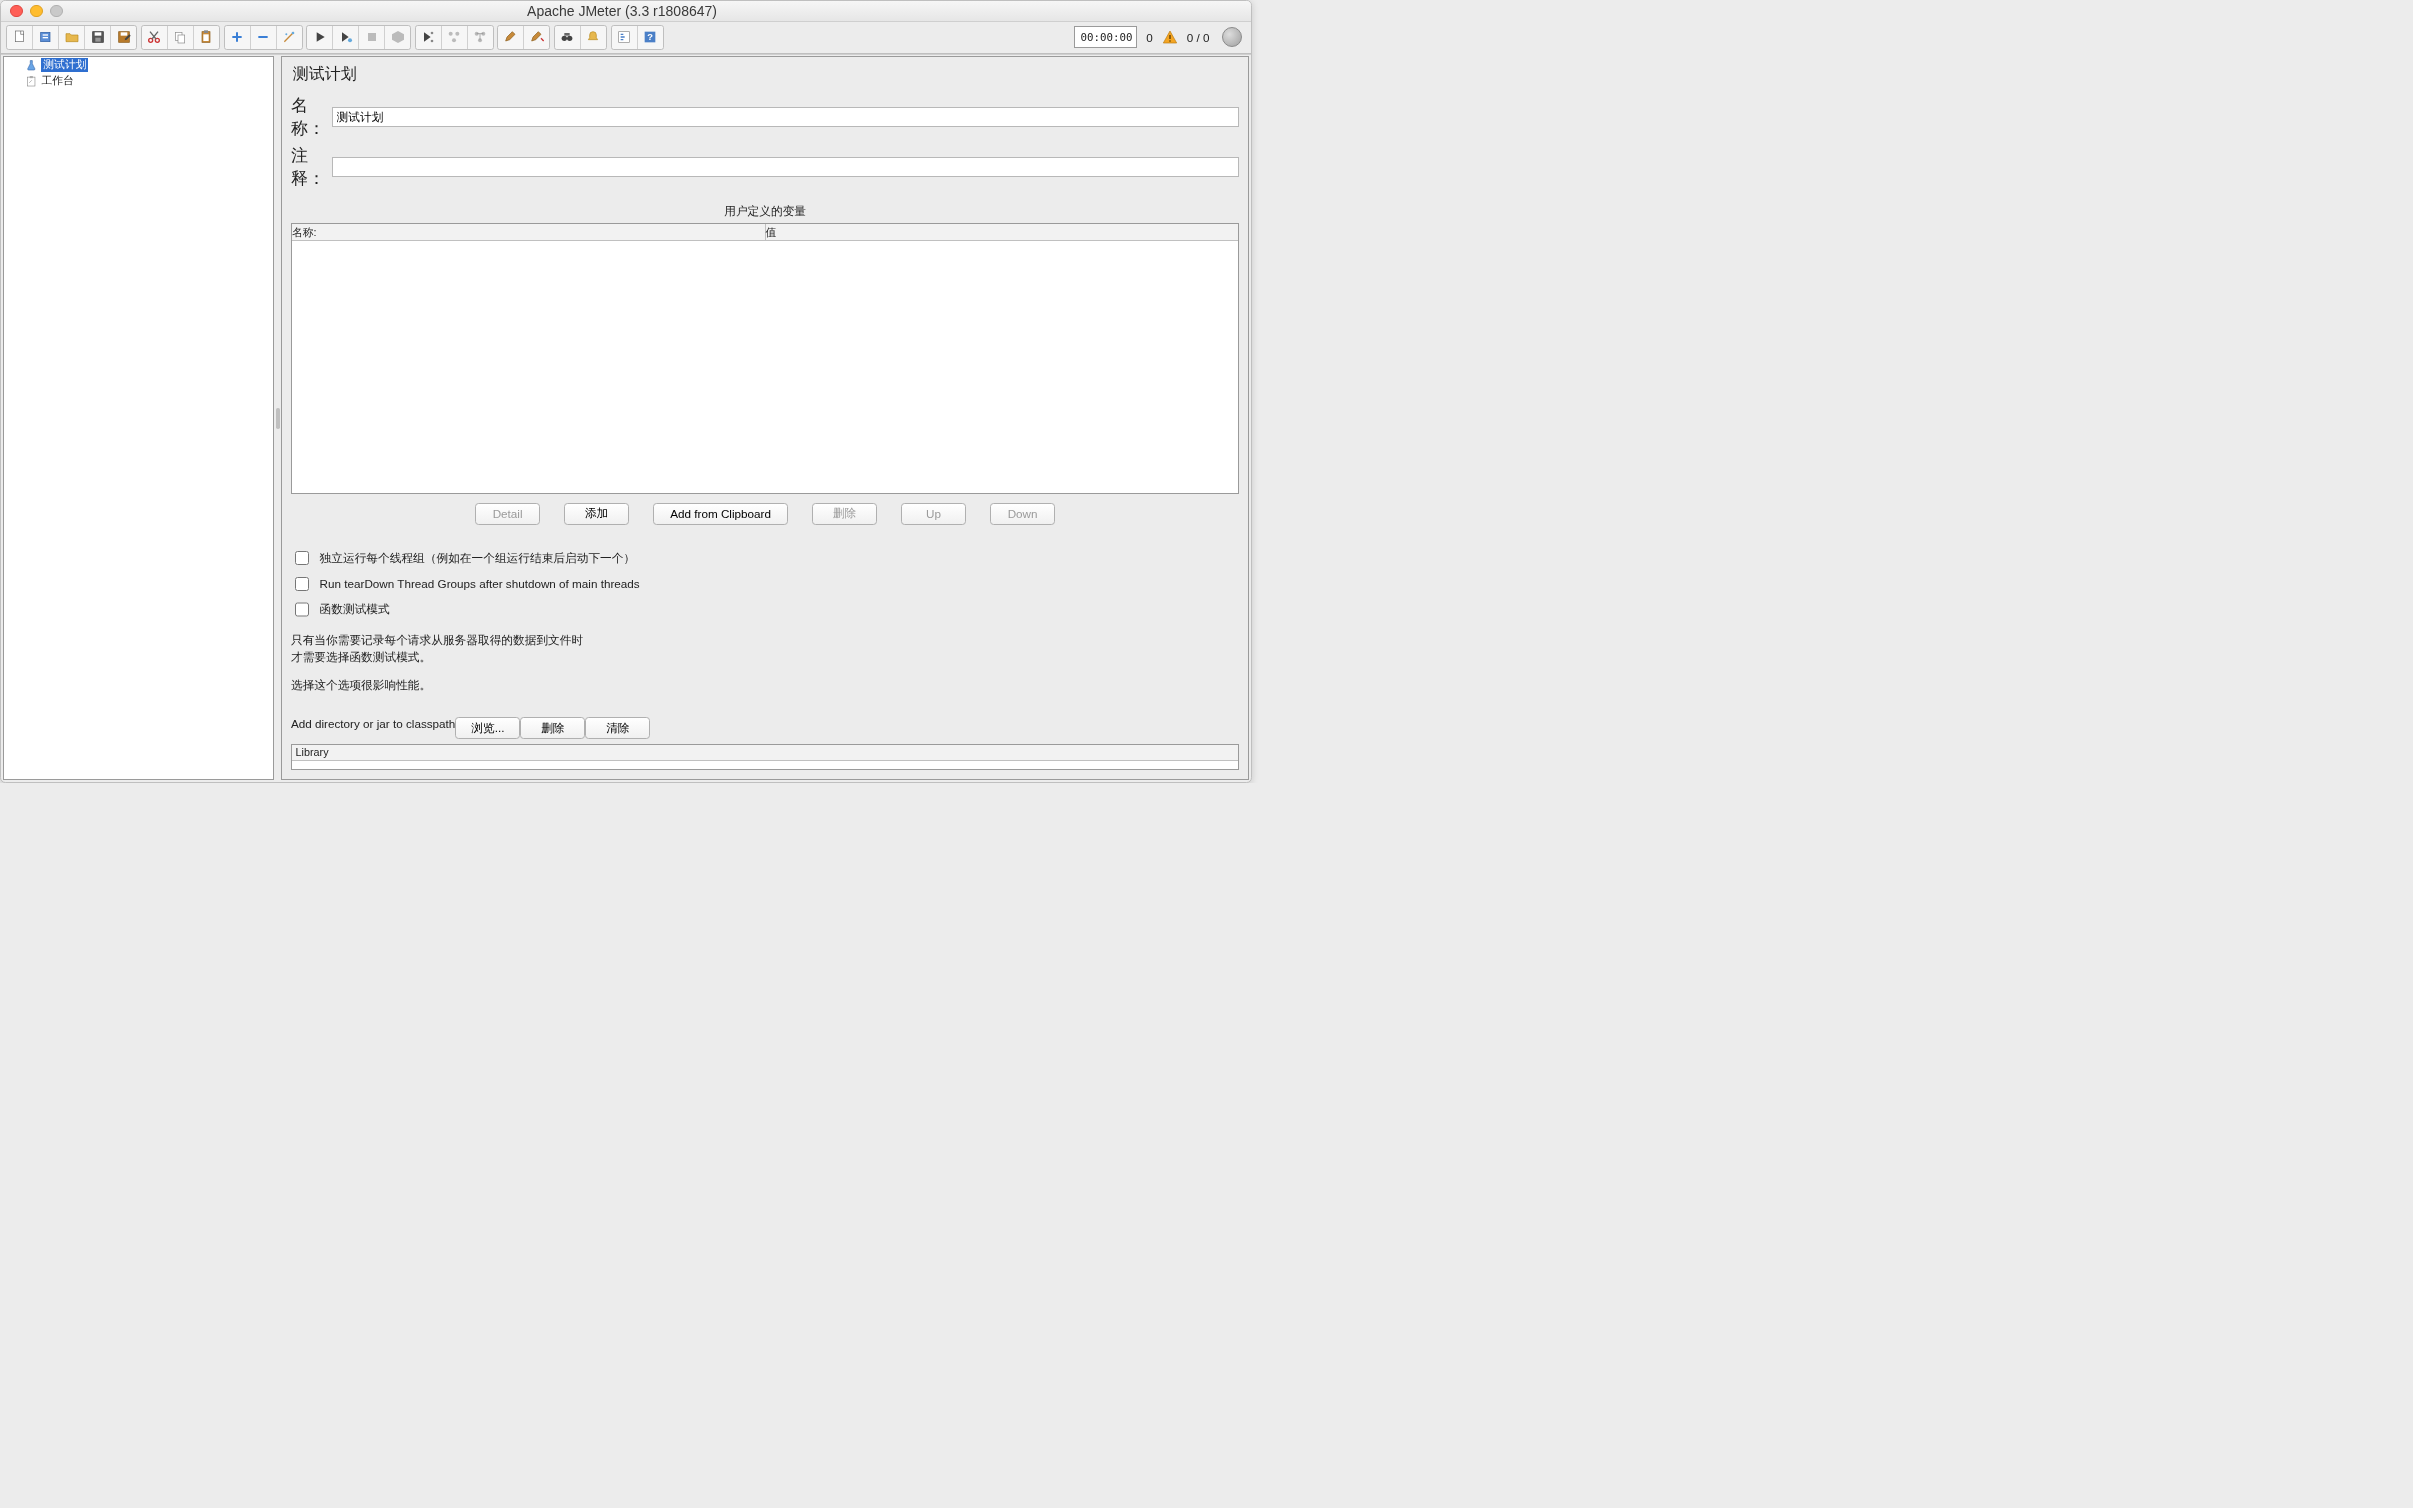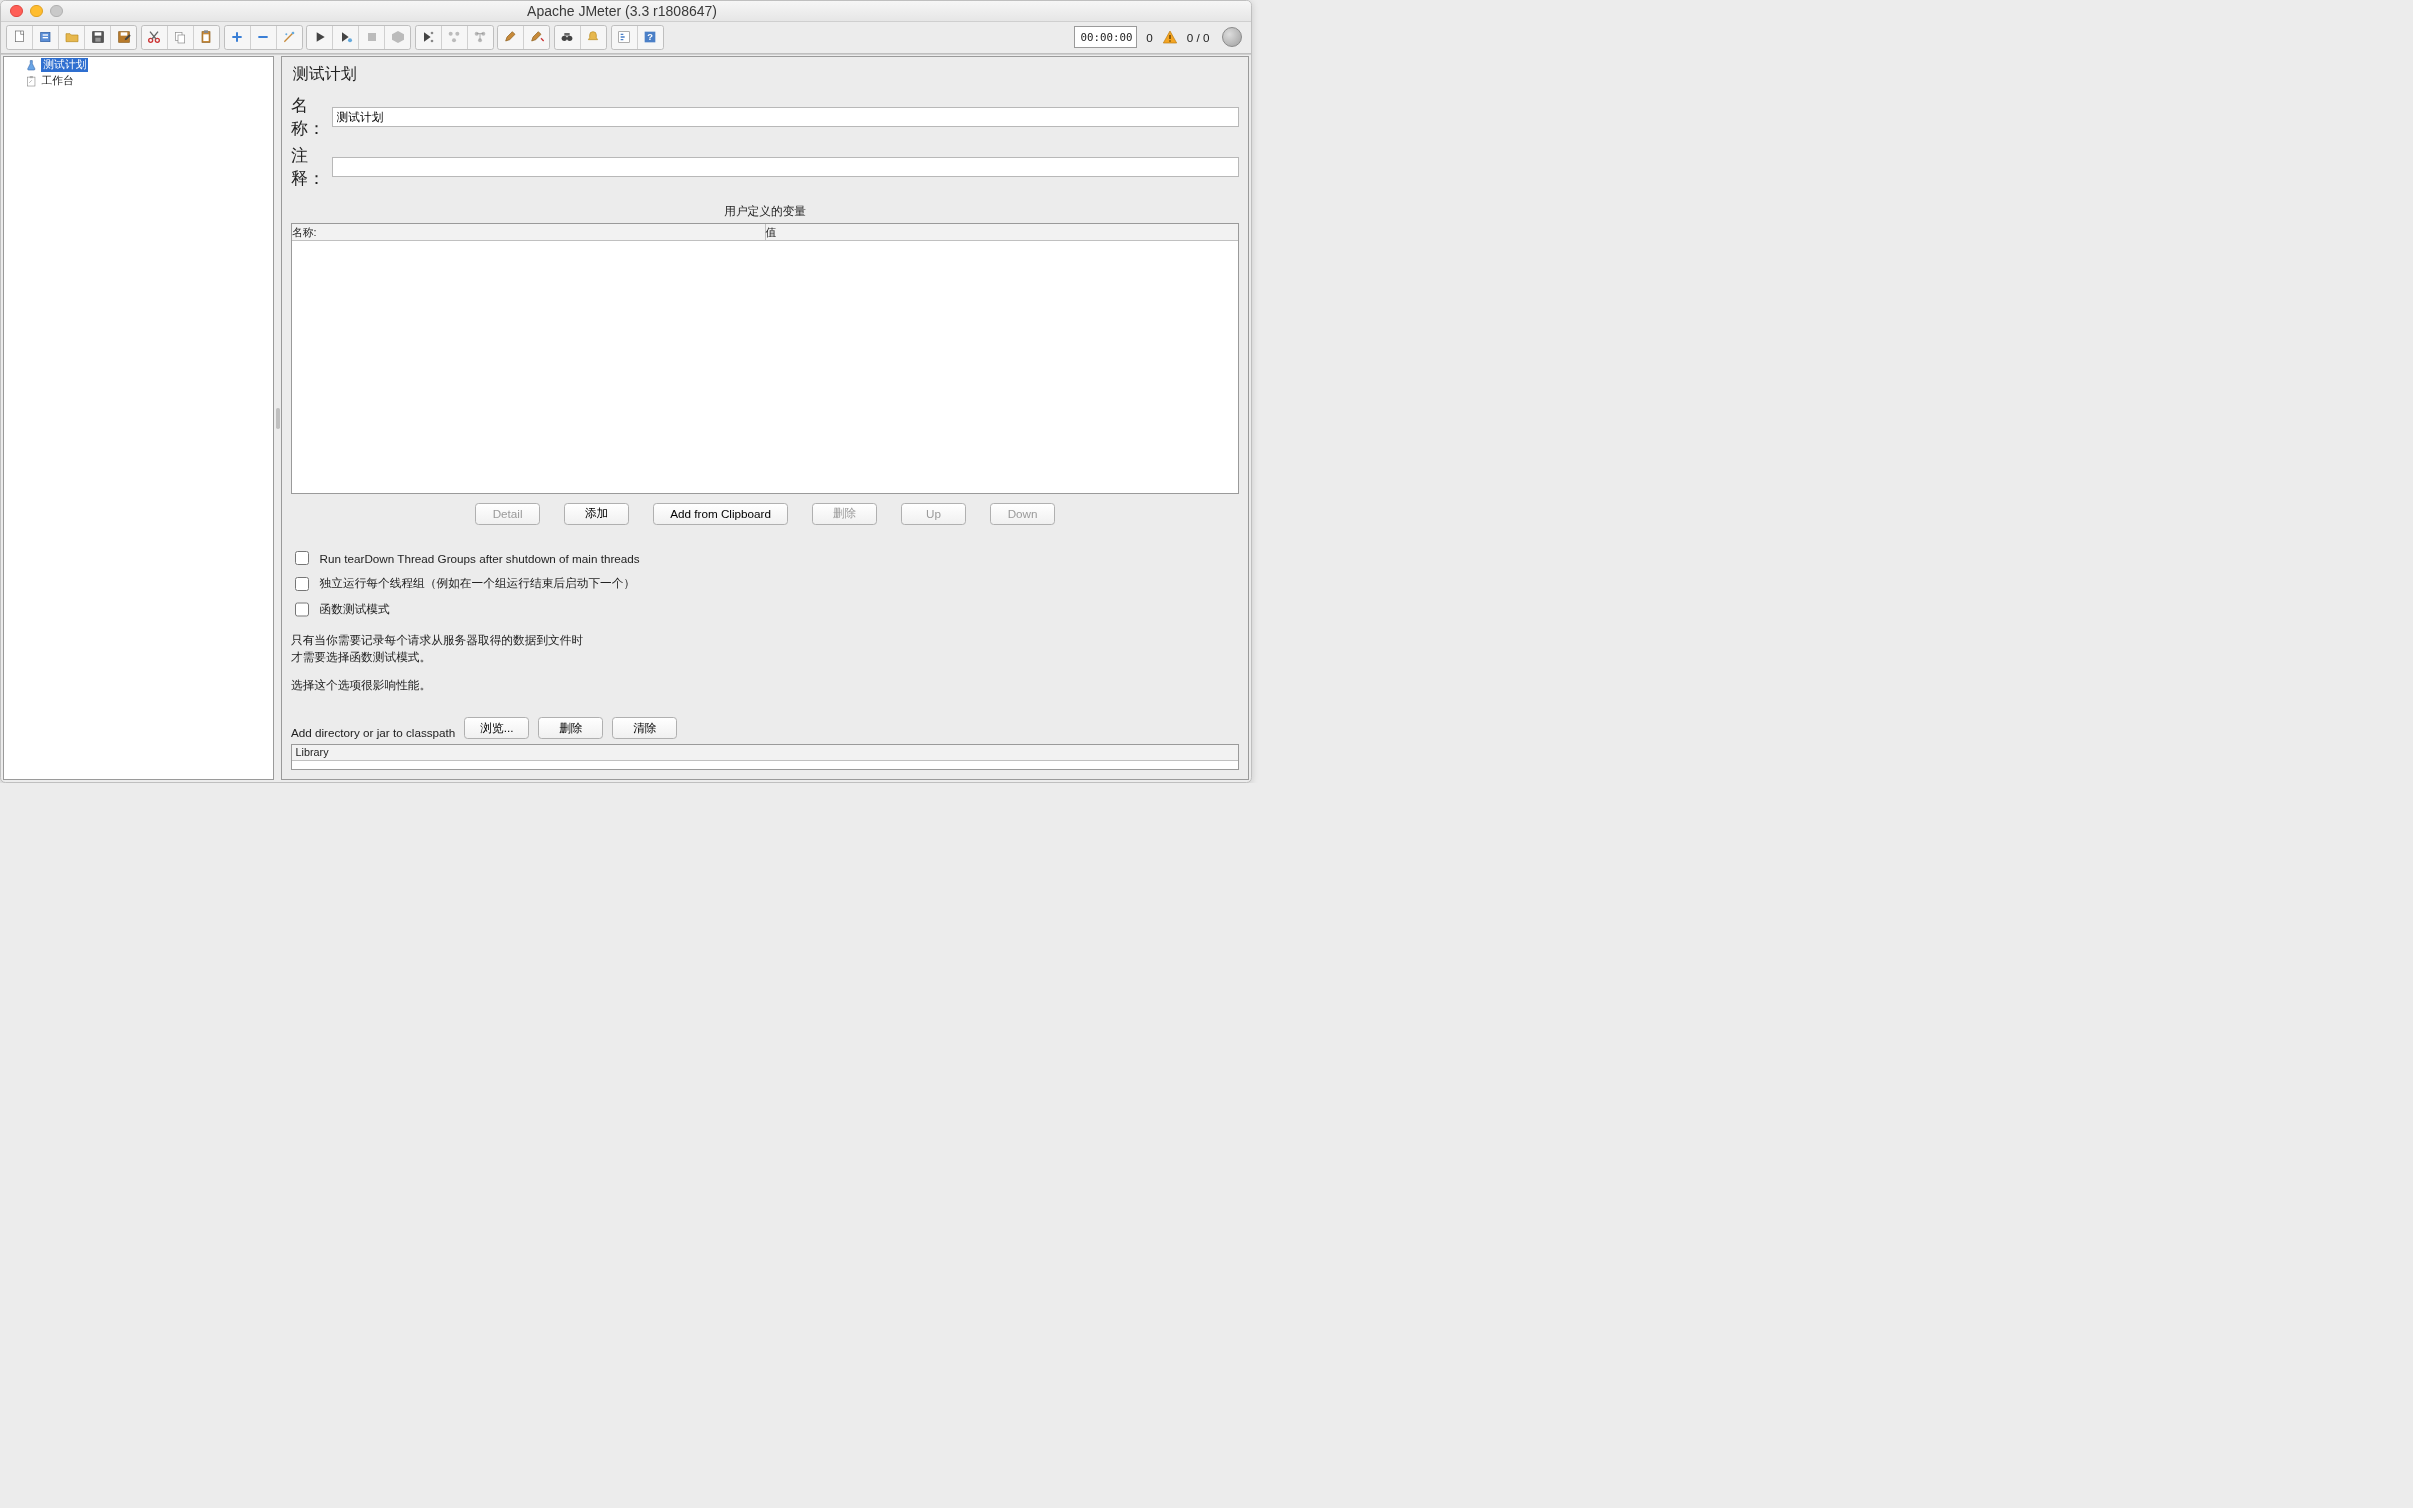--- a/index.html
+++ b/index.html
@@ -41,21 +41,21 @@
 .th:last-child{border-right:none;}
 .tbody{flex:1;}
 .btnrow{display:flex;justify-content:center;gap:24px;margin:9px 0 12.6px;}
 .btn{height:21.5px;border:0.9px solid #b0b0b0;border-radius:3.6px;background:linear-gradient(#fff,#f0f0f0);padding:0 12.6px;font-size:11.7px;cursor:pointer;min-width:65px;}
 .btn.disabled{color:#9a9a9a;}
 .btn.wide{min-width:135px;}
 .checks{margin:5.4px 0 1.8px;}
 .chk{display:flex;align-items:center;gap:7.2px;margin:5.4px 0;font-size:11.7px;}
 .chk input{width:14.4px;height:14.4px;}
 .helptext{font-size:11.7px;line-height:1.5;margin:3.6px 0;}
-.classpathrow{display:flex;align-items:flex-end;gap:9px;margin-top:20px;}
+.classpathrow{display:flex;align-items:flex-start;gap:0;margin-top:20px;}
 .libbox{border:0.9px solid #9a9a9a;background:#fff;height:61px;margin-top:5.4px;}
 .libhead{background:#f2f2f2;border-bottom:0.9px solid #c0c0c0;height:14.4px;font-size:10.8px;padding-left:3.6px;line-height:14.4px;}
 </style>
 </head>
 <body>
 
 <div class="window">
 
   <div class="titlebar">
     <div class="traffic">
@@ -292,25 +292,25 @@
           <button class="btn wide">Add from Clipboard</button>
           <button class="btn disabled">删除</button>
           <button class="btn disabled">Up</button>
           <button class="btn disabled">Down</button>
         </div>
       </div>
 
       <div class="checks">
         <label class="chk">
             <input type="checkbox" style="">
-            <span>Run tearDown Thread Groups after shutdown of main threads</span>
+            <span>独立运行每个线程组（例如在一个组运行结束后启动下一个）</span>
           </label>
         <label class="chk">
             <input type="checkbox" style="">
-            <span>独立运行每个线程组（例如在一个组运行结束后启动下一个）</span>
+            <span>Run tearDown Thread Groups after shutdown of main threads</span>
           </label>
         <label class="chk">
             <input type="checkbox" style="">
             <span>函数测试模式</span>
           </label>
       </div>
       <div class="helptext">只有当你需要记录每个请求从服务器取得的数据到文件时</div>
       <div class="helptext" style="margin-top:-3.6px">才需要选择函数测试模式。</div>
       <div class="helptext" style="margin-top:7px">选择这个选项很影响性能。</div>
 

